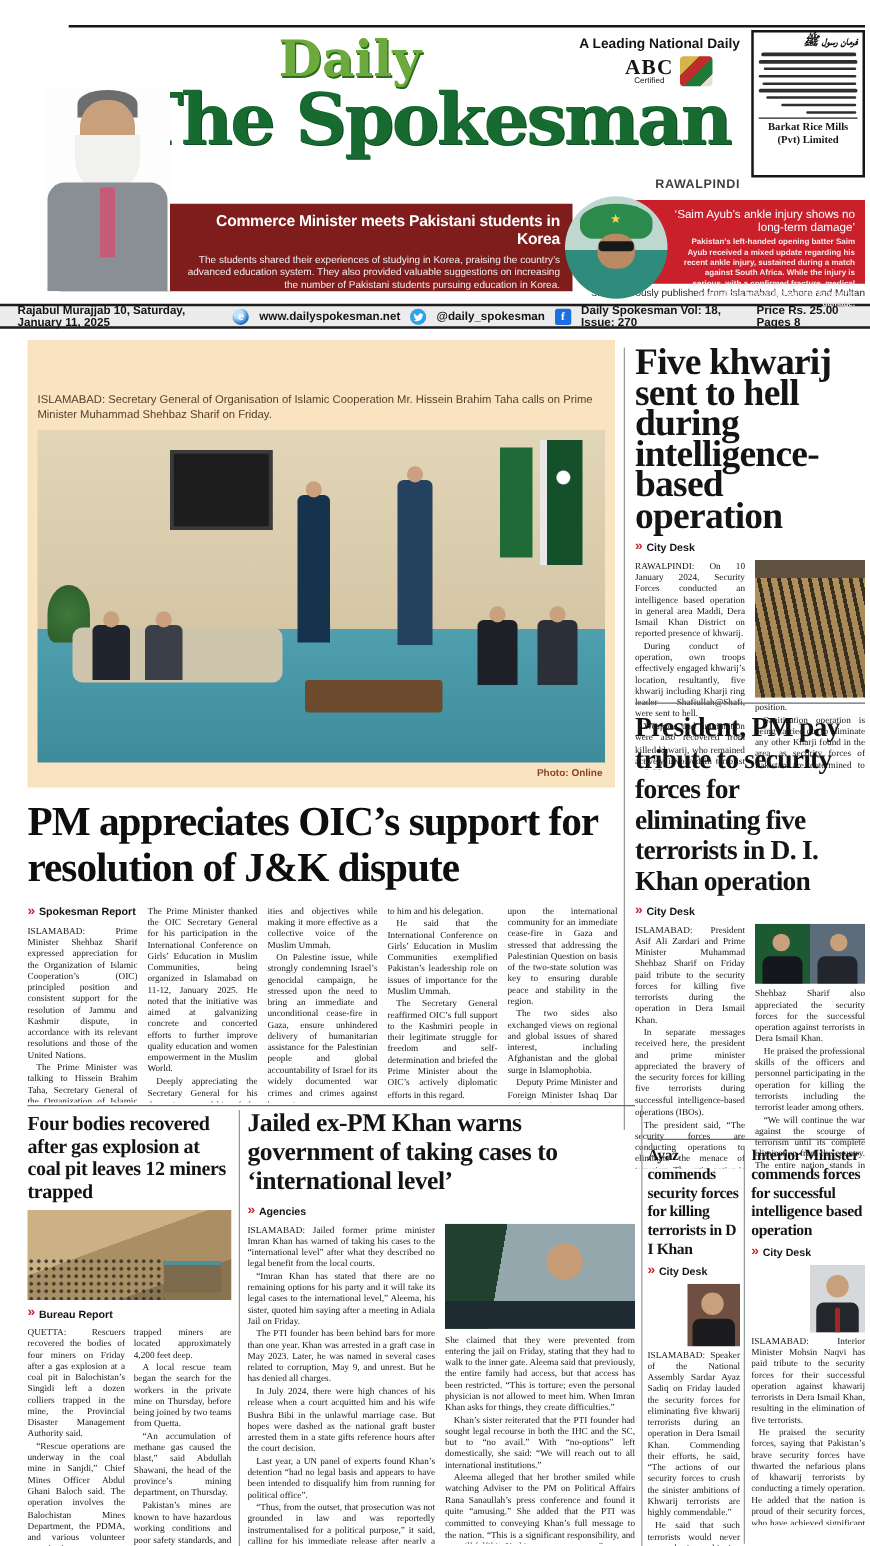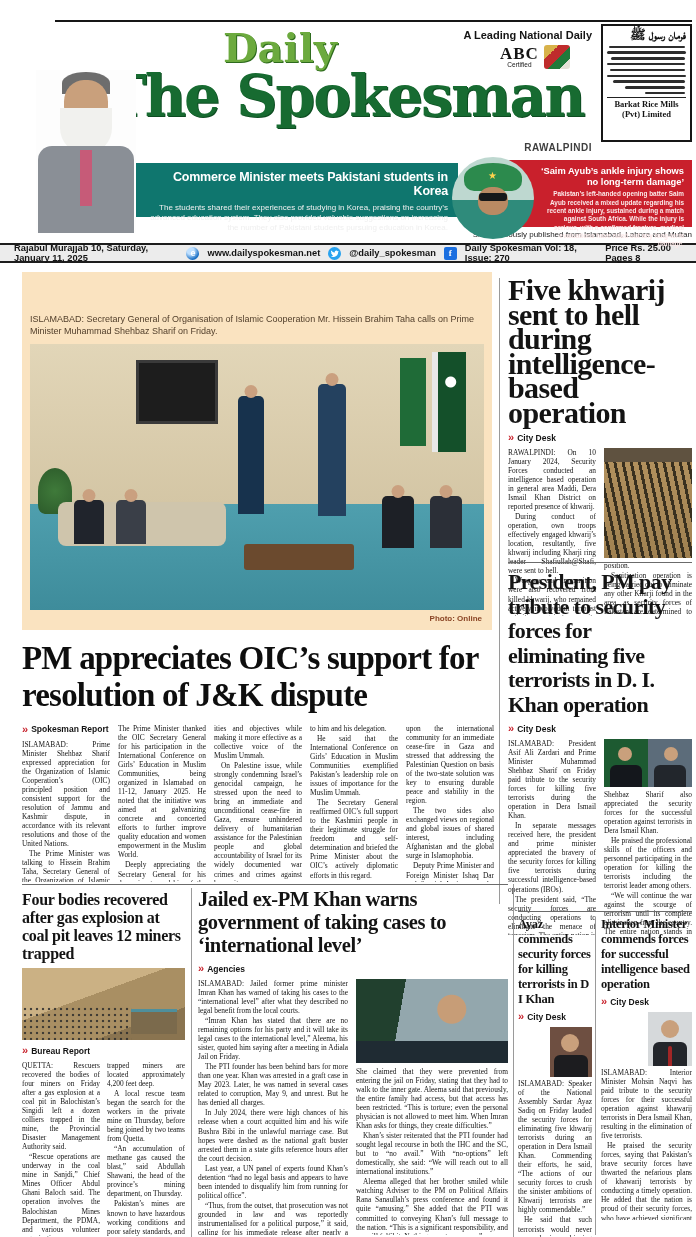--- a/index.html
+++ b/index.html
@@ -22,38 +22,38 @@
   .daily{left:150px;top:24px;width:260px;text-align:center;font-family:"DejaVu Serif",serif;
          font-weight:bold;font-size:40px;color:#6aా;}
   .daily{color:#6caa3e;text-shadow:1px 1px 0 #2d6b1d;}
   .title{left:84px;top:56px;width:520px;text-align:center;font-family:"DejaVu Serif",serif;
          font-weight:bold;font-size:57px;line-height:1.4;color:#176b31;letter-spacing:-2px;
          text-shadow:1px 1px 0 #0e4d22;white-space:nowrap;}
   .city{left:470px;top:142px;width:122px;text-align:right;font-weight:bold;font-size:10px;
         color:#3f3f3f;font-family:"Liberation Sans",sans-serif;letter-spacing:.5px;}
   .urdu-box{left:601px;top:24px;width:91px;height:118px;border:2px solid #161616;background:#fff;
             padding:2px 4px;box-sizing:border-box;}
-  .urdu-head{font-weight:bold;font-size:13px;text-align:right;direction:rtl;line-height:1.1;}
+  .urdu-head{font-weight:bold;font-size:10px;text-align:right;direction:rtl;line-height:1.1;font-style:italic;}
   .uline{height:2.4px;background:#2e2e2e;border-radius:2px;margin:3.4px 1px 0 auto;}
   .urdu-foot{border-top:1px solid #222;margin-top:3px;padding-top:2px;text-align:center;
              font-weight:bold;font-size:8.5px;line-height:1.15;}
   .mast-photo{left:36px;top:70px;width:100px;height:163px;background:#fdfdfd;z-index:5;overflow:hidden;}
   .mast-photo>div{position:absolute;}
 
   
-  .korea{left:48px;top:163px;width:410px;height:54px;background:#0f766e;color:#fff;z-index:2;
+  .korea{left:48px;top:163px;width:410px;height:70px;background:#7f1d1d;color:#fff;z-index:2;
          box-sizing:border-box;padding:7px 10px 6px 98px;text-align:right;}
   .korea-h{font-weight:bold;font-size:12.5px;line-height:1.15;letter-spacing:-.2px;}
   .korea-b{font-size:8px;line-height:1.25;margin-top:4px;color:#efefef;}
   .saim-circle{left:452px;top:157px;width:82px;height:82px;border-radius:50%;z-index:4;overflow:hidden;
                background:linear-gradient(180deg,#bed8d0 0 52%,#2f8b7b 52%);}
   .saim-circle>div{position:absolute;}
   .red-strip{left:481px;top:160px;width:211px;height:67px;background:#c9202c;color:#fff;z-index:3;
              box-sizing:border-box;padding:6px 8px 4px 58px;text-align:right;}
-  .saim-h{font-weight:bold;font-size:9.3px;line-height:1.15;}
+  .saim-h{font-weight:normal;font-size:9.3px;line-height:1.15;}
   .saim-b{font-weight:bold;font-size:6.4px;line-height:1.3;margin-top:3px;color:#fbe9e9;}
   .published{left:360px;top:230px;width:332px;text-align:right;font-size:8px;color:#1c1c1c;}
 
   
   .date-bar{left:0;top:243px;width:696px;height:20px;background:#ececec;border-top:2px solid #1d1d1d;
             border-bottom:2px solid #1d1d1d;box-sizing:border-box;display:flex;align-items:center;
             padding:0 14px;gap:8px;font-weight:bold;font-size:9.3px;}
   .date-bar .sp{flex:1;}
   .ic{display:inline-flex;align-items:center;justify-content:center;width:13px;height:13px;
       border-radius:50%;color:#fff;font-weight:bold;font-size:9px;flex:none;}

